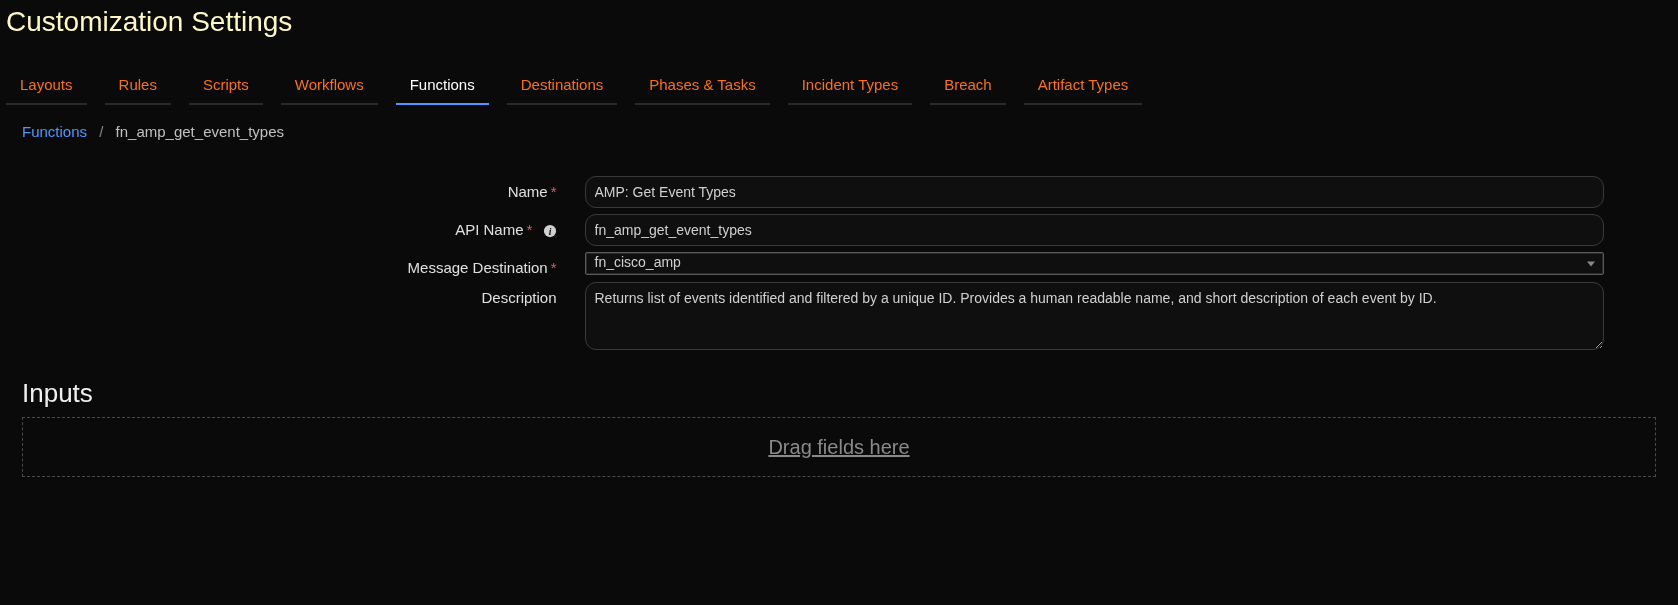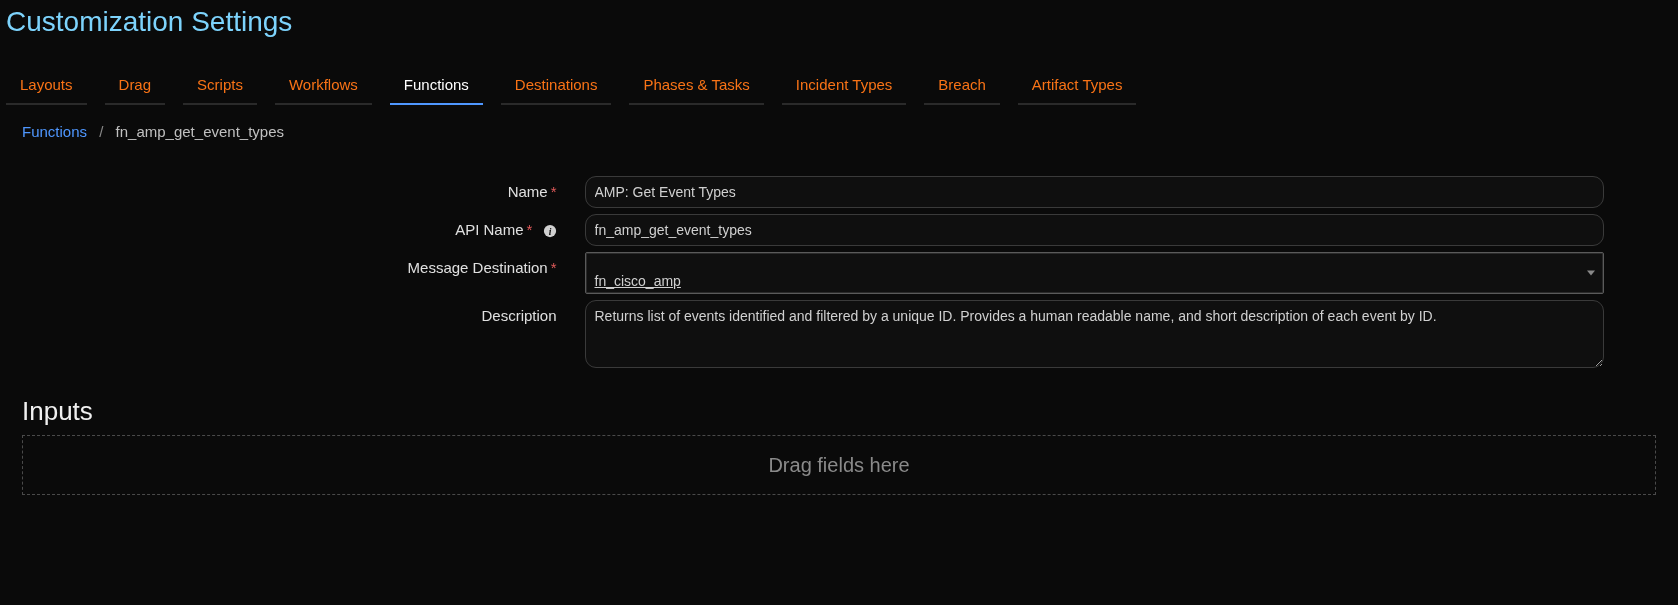--- a/index.html
+++ b/index.html
@@ -11,21 +11,21 @@
     background: #0a0a0a;
     color: #e0e0e0;
     font-family: -apple-system, BlinkMacSystemFont, "Segoe UI", Helvetica, Arial, sans-serif;
     width: 1678px;
     height: 605px;
     overflow: hidden;
   }
   .page-title {
     font-size: 28px;
     font-weight: 300;
-    color: #7dd3fc;
+    color: #fef9c3;
     padding: 6px 6px 28px 6px;
   }
   .tabs {
     display: flex;
     gap: 18px;
     padding: 0 6px;
   }
   .tab {
     padding: 10px 14px;
     color: #f97316;
@@ -89,26 +89,25 @@
   textarea.text-input {
     resize: vertical;
     height: 68px;
   }
   .select-wrap {
     position: relative;
     width: 100%;
     background: #0f0f0f;
     border: 1px solid #5a5a5a;
     border-radius: 2px;
-    padding: 20px 28px 4px 9px;
+    padding: 1px 28px 4px 9px;
     font-size: 14px;
     color: #d0d0d0;
     cursor: pointer;
     box-shadow: inset 0 0 0 1px #2a2a2a;
-    text-decoration: underline;
   }
   .select-wrap .caret {
     position: absolute;
     right: 8px;
     top: 50%;
     transform: translateY(-50%);
     width: 0;
     height: 0;
     border-left: 4px solid transparent;
     border-right: 4px solid transparent;
@@ -133,30 +132,31 @@
   .drop-zone {
     margin: 0 22px;
     border: 1px dashed #4a4a4a;
     height: 60px;
     display: flex;
     align-items: center;
     justify-content: center;
     color: #8a8a8a;
     font-size: 20px;
     font-weight: 300;
+    text-decoration: underline;
   }
 </style>
 </head>
 <body>
 
 <h1 class="page-title">Customization Settings</h1>
 
 <div class="tabs">
   <div class="tab">Layouts</div>
-  <div class="tab">Drag</div>
+  <div class="tab">Rules</div>
   <div class="tab">Scripts</div>
   <div class="tab">Workflows</div>
   <div class="tab active">Functions</div>
   <div class="tab">Destinations</div>
   <div class="tab">Phases &amp; Tasks</div>
   <div class="tab">Incident Types</div>
   <div class="tab">Breach</div>
   <div class="tab">Artifact Types</div>
 </div>
 

